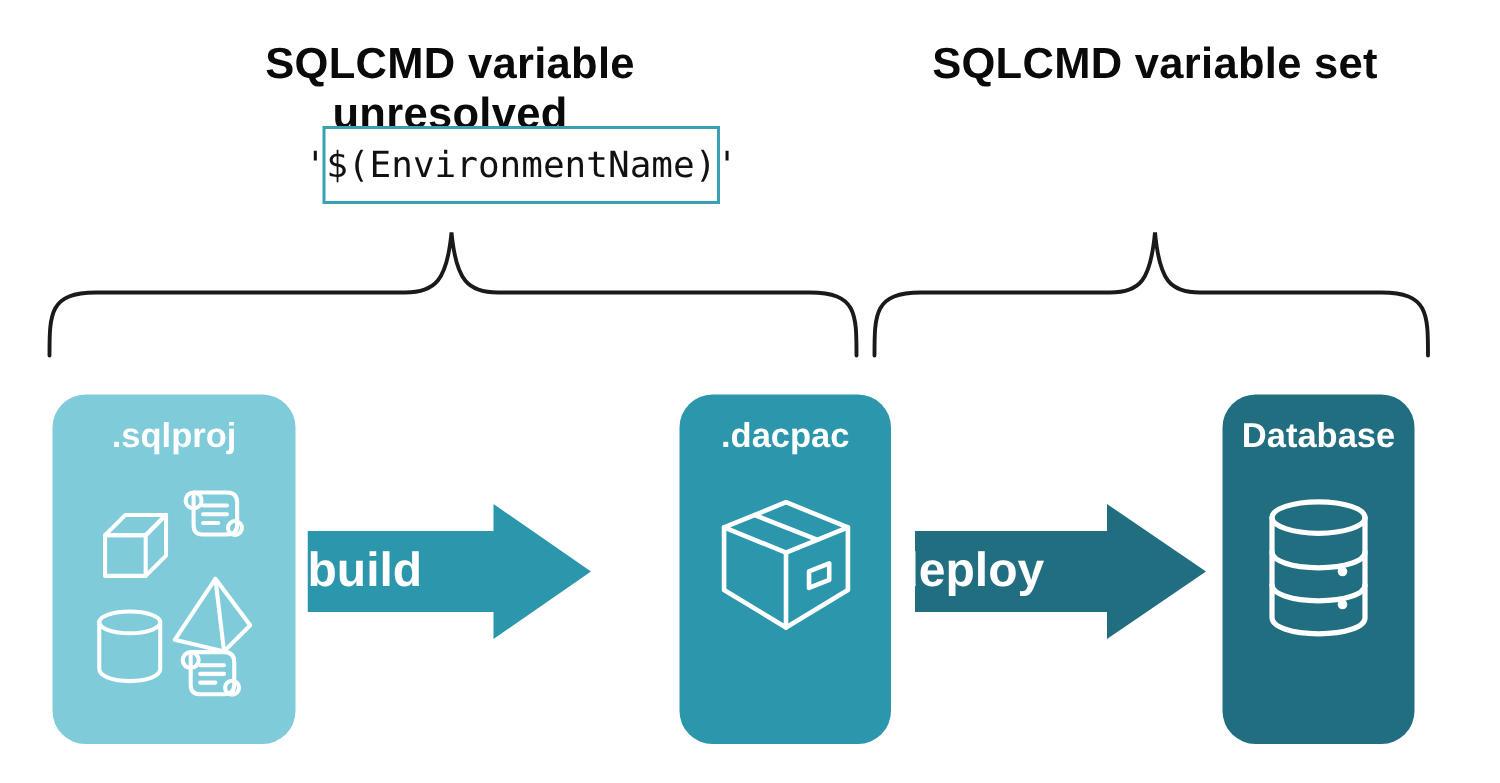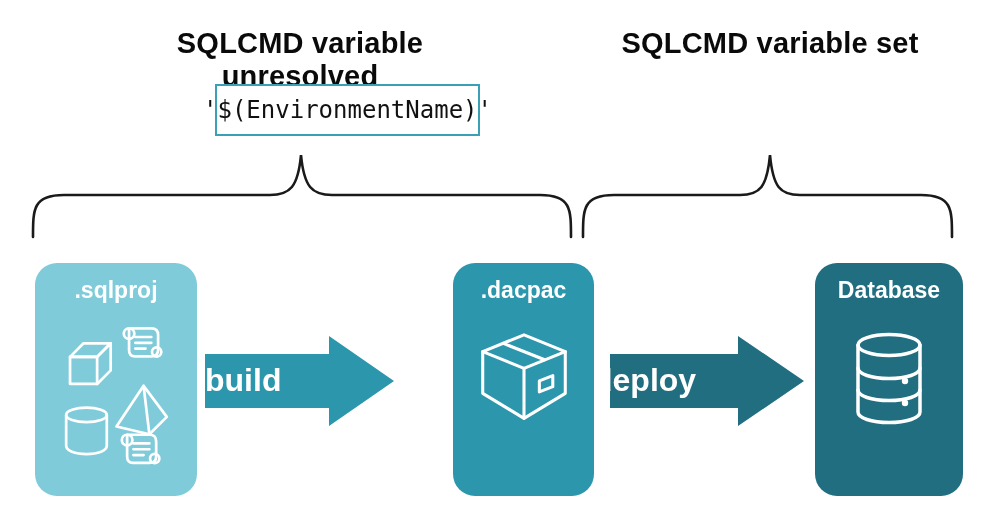--- a/index.html
+++ b/index.html
@@ -21,21 +21,21 @@
 
   .brace { position:absolute; top:147px; }
   .brace.left  { left:30px; }
   .brace.right { left:580px; }
   .brace path { fill:none; stroke:var(--brace-stroke,#1a1a1a); stroke-width:2.6; stroke-linecap:round; }
 
   .node { position:absolute; top:263px; height:233px; border-radius:22px; text-align:center; }
   .node-label { color:#fff; font-weight:bold; font-size:23px; margin-top:14px; }
   .node.sqlproj  { left:35px;  width:162px; background:var(--light-teal,#7FCBDA); }
   .node.dacpac   { left:428px; width:141px; background:var(--medium-teal,#2B96AC);margin-left:25px; }
-  .node.database { left:815px; width:148px; background:var(--dark-teal,#206E80); }
+  .node.database { left:815px; width:128px; background:var(--dark-teal,#206E80); }
 
   .icon-svg { display:block; margin:0 auto; }
   .icon-svg * { fill:none; stroke:var(--icon-stroke,#fff); stroke-linejoin:round; stroke-linecap:round; }
   .sqlproj-icons  { margin-top:18px; }
   .sqlproj-icons * { stroke-width:2.8; }
   .dacpac-icon    { margin-top:26px; }
   .dacpac-icon *  { stroke-width:3.2; }
   .database-icon  { margin-top:26px; }
   .database-icon * { stroke-width:3.5; }
   .db-dot { fill:var(--icon-stroke,#fff) !important; stroke:none !important; }

